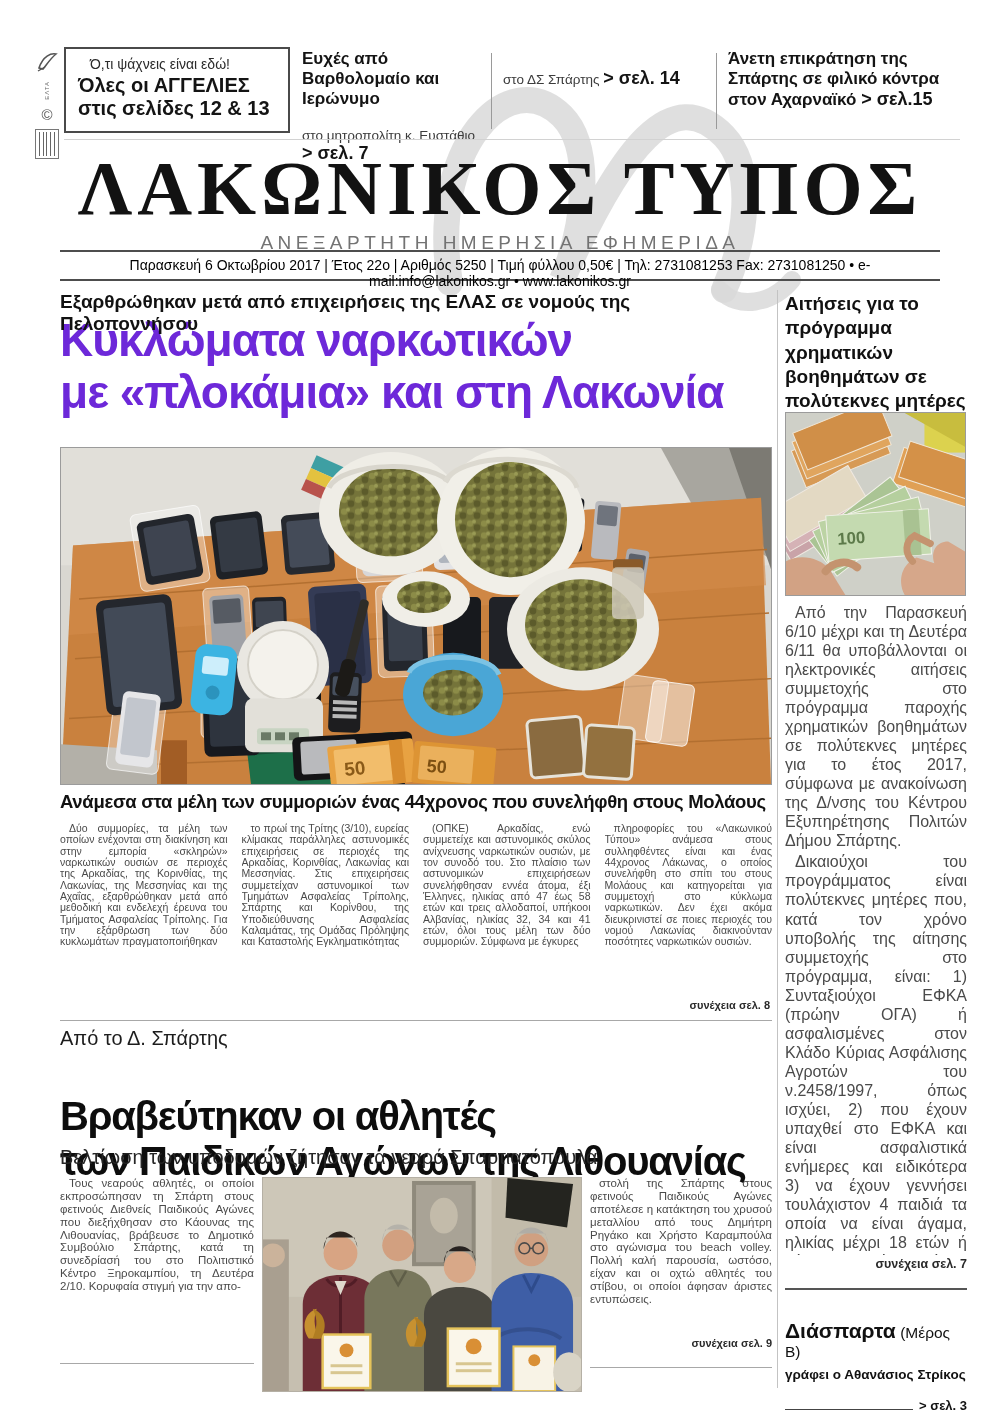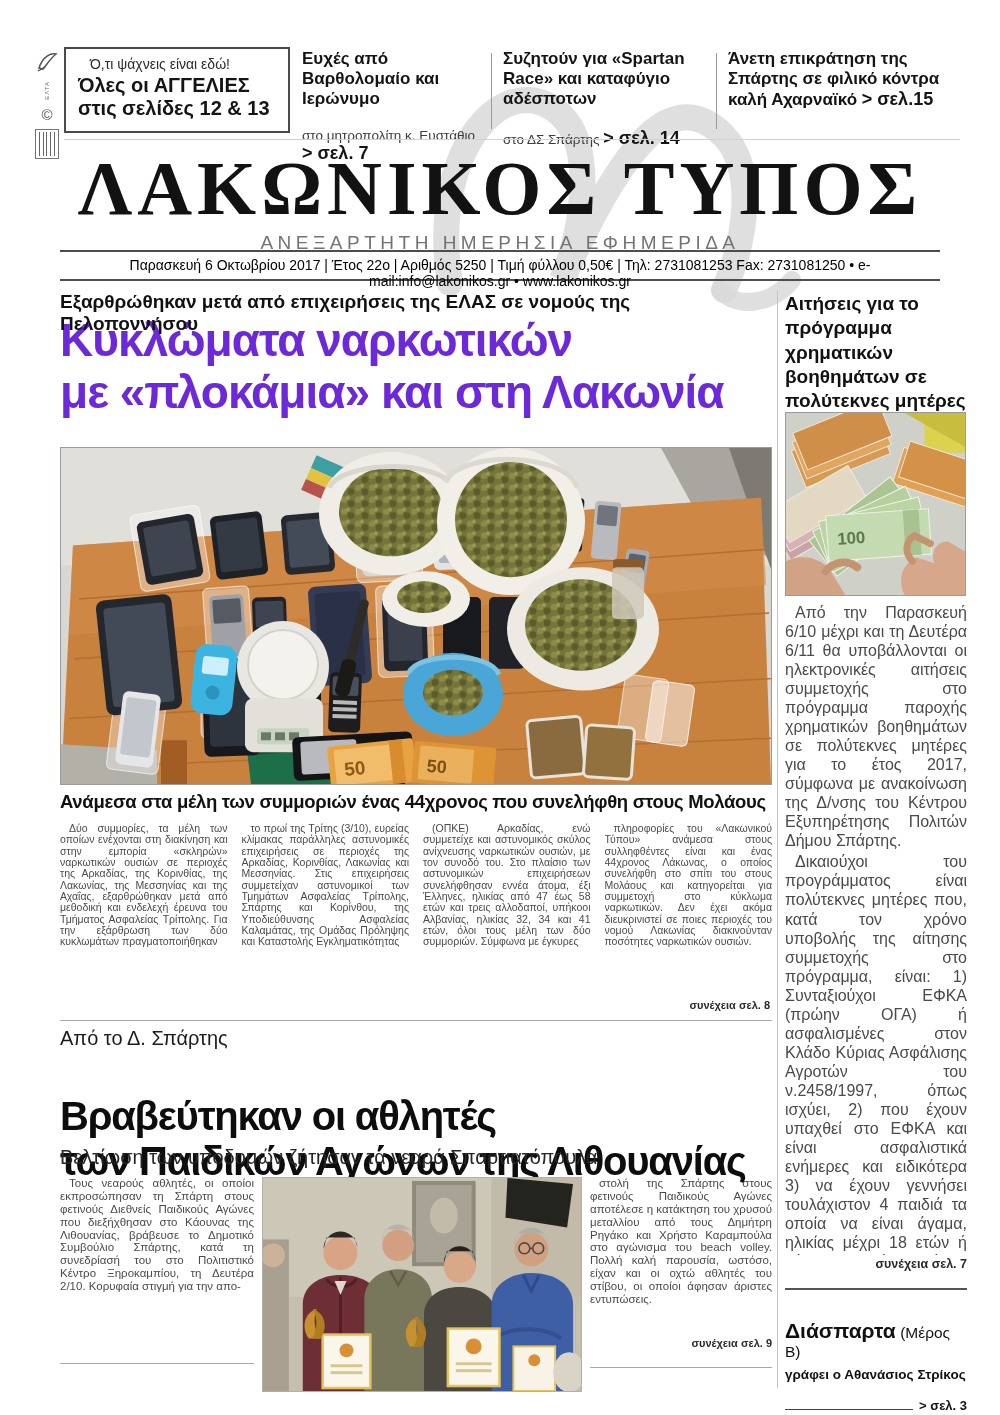--- a/index.html
+++ b/index.html
@@ -103,30 +103,29 @@
 
   <div class="abs teaser" style="left:302px;width:182px;">
     <div class="t">Ευχές από Βαρθολομαίο και Ιερώνυμο</div>
     <div class="s">
       <span>στο μητροπολίτη κ. Ευστάθιο</span>
       <span class="pref">&gt; σελ. 7</span>
     </div>
   </div>
   <div class="abs vline" style="left:491px;"></div>
   <div class="abs teaser" style="left:503px;width:203px;">
-    <div class="t">Συζητούν για «Spartan Race» και καταφύγιο αδέσποτων</div>
     <div class="s">
       <span>στο ΔΣ Σπάρτης</span>
       <span class="pref">&gt; σελ. 14</span>
     </div>
   </div>
   <div class="abs vline" style="left:716px;"></div>
   <div class="abs teaser" style="left:728px;width:232px;">
     <div class="t">
-      <span>Άνετη επικράτηση της Σπάρτης σε φιλικό κόντρα καλή Αχαρναϊκό</span>
+      <span>Άνετη επικράτηση της Σπάρτης σε φιλικό κόντρα στον Αχαρναϊκό</span>
       <span class="pref">&gt; σελ.15</span>
     </div>
   </div>
   <div class="abs striprule"></div>
 
   <div class="abs mast">
     <div class="title">ΛΑΚΩΝΙΚΟΣ ΤΥΠΟΣ</div>
     <div class="sub">ΑΝΕΞΑΡΤΗΤΗ ΗΜΕΡΗΣΙΑ ΕΦΗΜΕΡΙΔΑ</div>
   </div>
   <div class="abs rule" style="top:250px;"></div>

